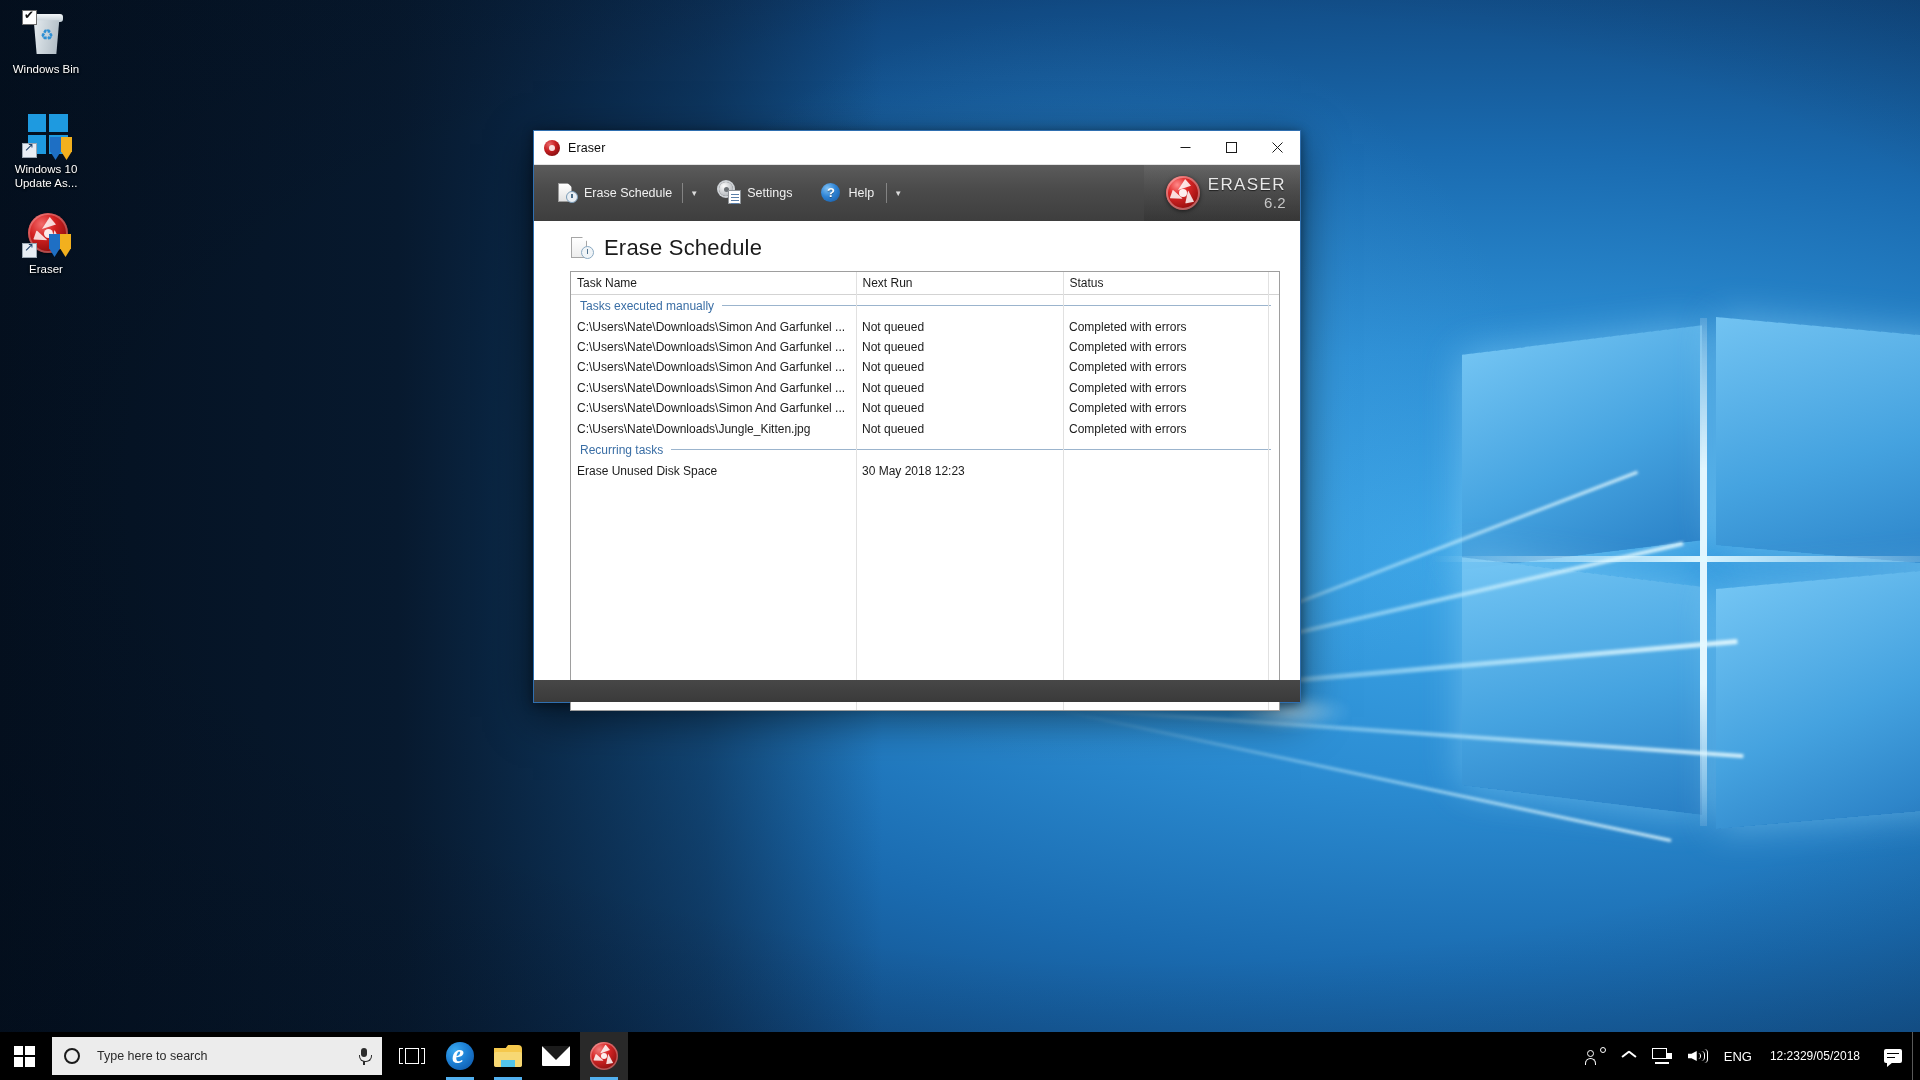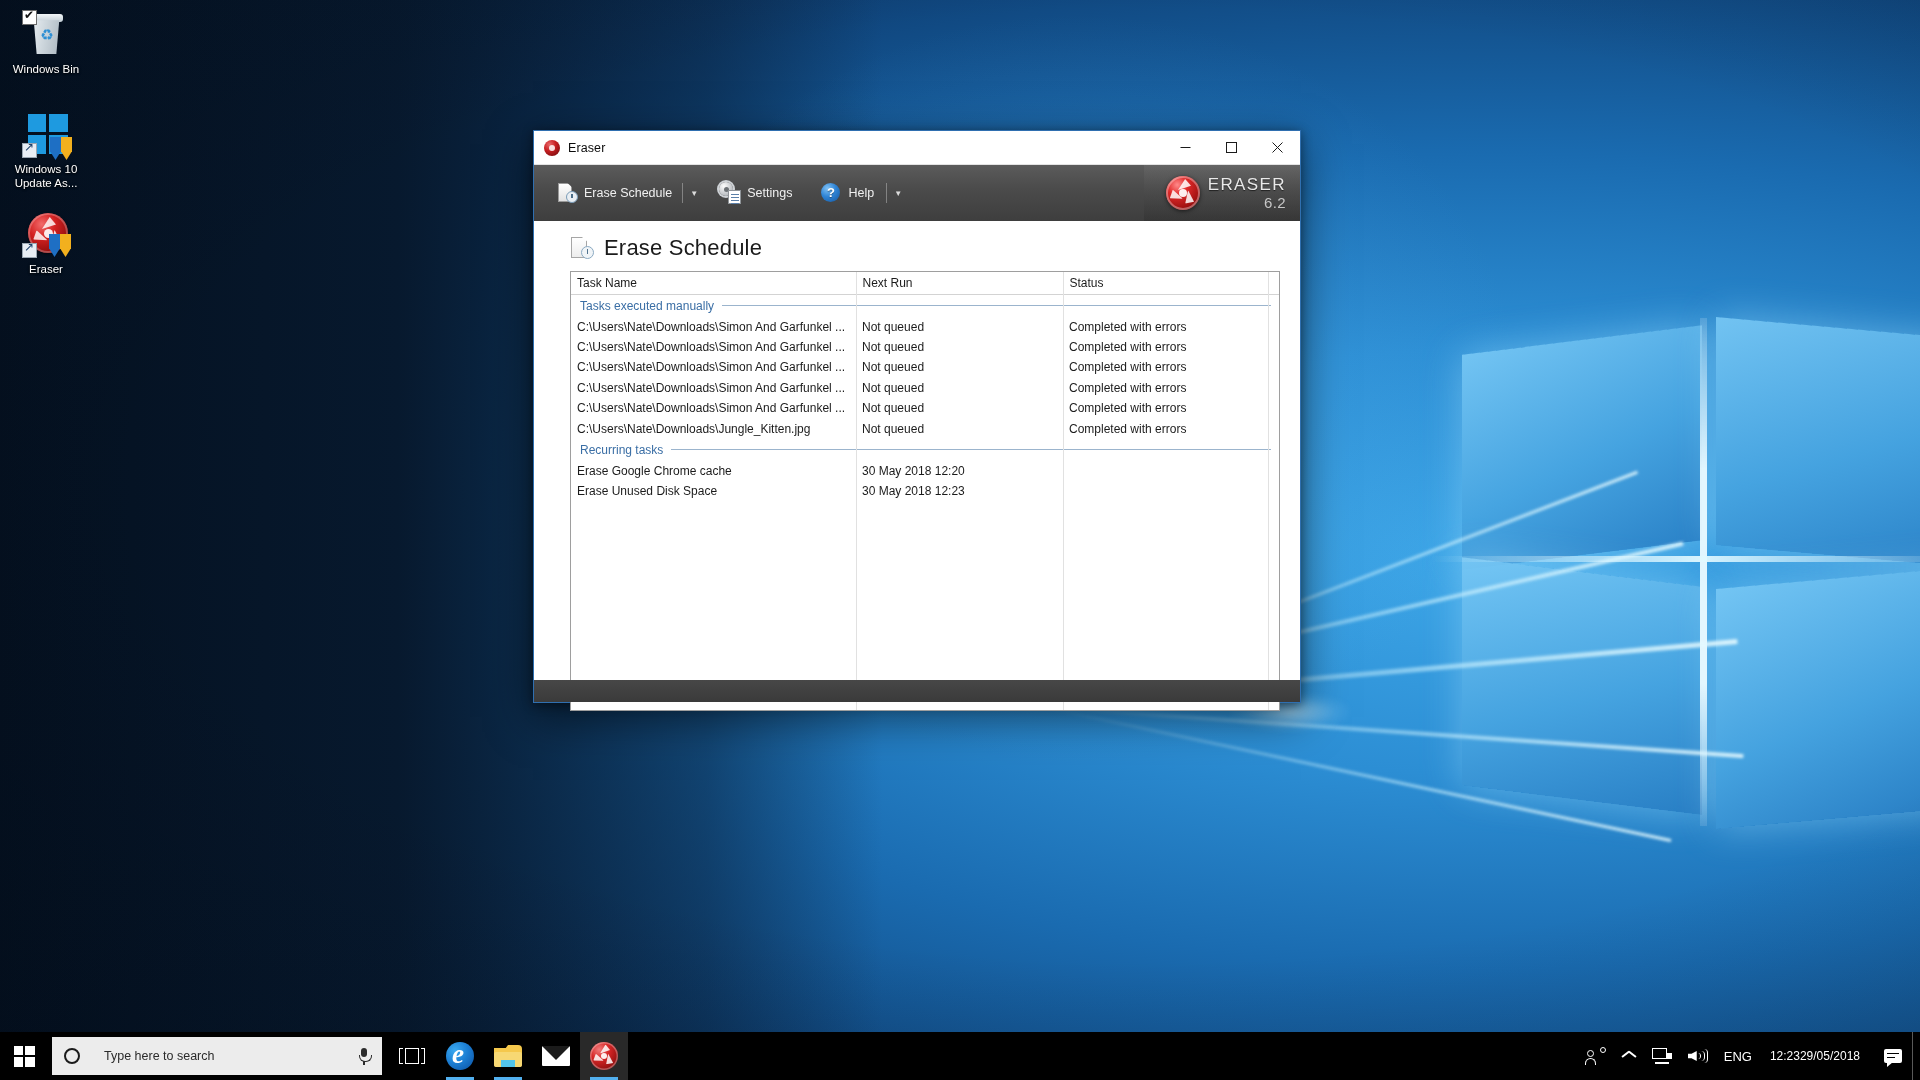--- a/index.html
+++ b/index.html
@@ -372,21 +372,21 @@
   .start i { position: absolute; background: #fff; display: block; }
   .start .wrap { position: relative; width: 21px; height: 21px; }
   .start .wrap i:nth-child(1){ left:0; top:0; width:9.5px; height:9.5px; }
   .start .wrap i:nth-child(2){ left:11.5px; top:0; width:9.5px; height:9.5px; }
   .start .wrap i:nth-child(3){ left:0; top:11.5px; width:9.5px; height:9.5px; }
   .start .wrap i:nth-child(4){ left:11.5px; top:11.5px; width:9.5px; height:9.5px; }
 
   .searchbox {
     width: 330px; height: 38px; margin-left: 4px;
     background: #ececec;
-    display: flex; align-items: center; gap: 24px;
+    display: flex; align-items: center; gap: 17px;
     padding: 0 10px 0 12px;
     color: #2b2b2b; font-size: 12.5px;
   }
   .searchbox .ring {
     width: 16px; height: 16px; border: 2px solid #1b1b1b; border-radius: 50%; flex: none;
   }
   .searchbox .ph { flex: 1; }
   .searchbox .mic { width: 16px; height: 18px; position: relative; flex: none; }
   .searchbox .mic:before {
     content: ""; position: absolute; left: 5px; top: 1px; width: 6px; height: 9px;
@@ -741,26 +741,20 @@
               </tr>
               <tr class="grp">
                 <td colspan="4">
                   <div class="grp-inner">
                     <span class="grp-label">Recurring tasks</span>
                     <span class="grp-rule"></span>
                   </div>
                 </td>
               </tr>
               <tr>
-                <td>Erase Google Chrome cache</td>
-                <td>30 May 2018 12:20</td>
-                <td></td>
-                <td></td>
-              </tr>
-              <tr>
                 <td>Erase Unused Disk Space</td>
                 <td>30 May 2018 12:23</td>
                 <td></td>
                 <td></td>
               </tr>
             </tbody>
         </table>
       </div>
     </div>
 

